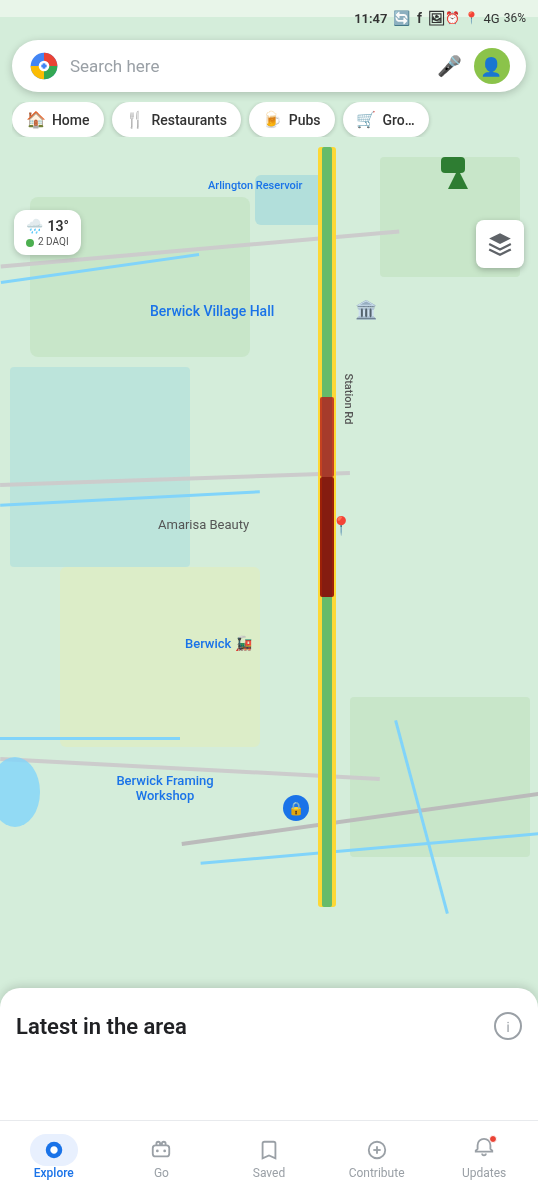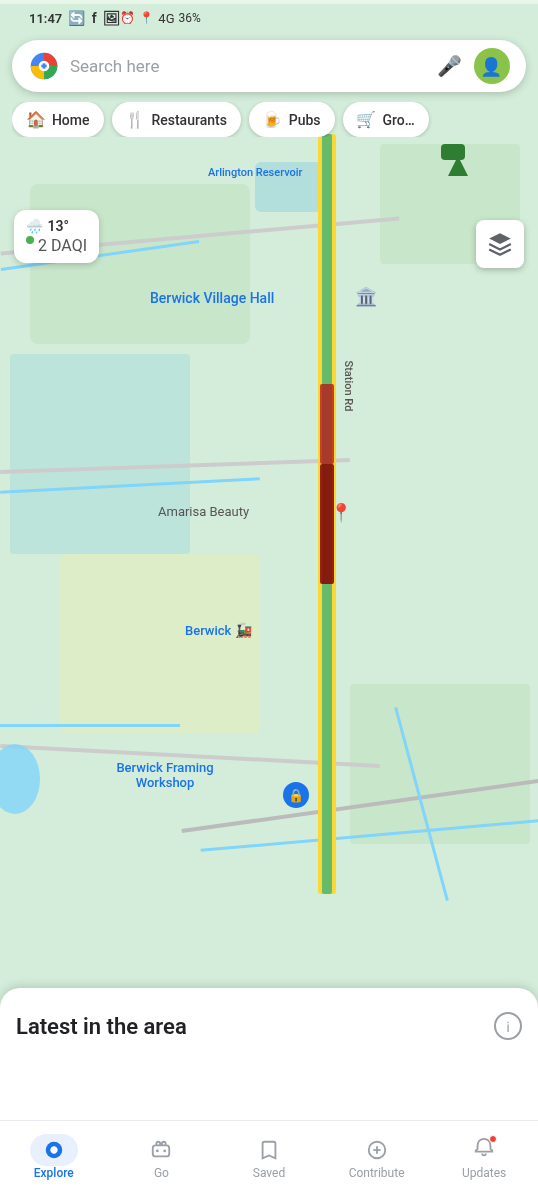--- a/index.html
+++ b/index.html
@@ -9,26 +9,26 @@
       height: 1200px;
       font-family: 'Roboto', Arial, sans-serif;
       overflow: hidden;
       background: #e8f5e9;
       position: relative;
     }
 
     
     .status-bar {
       position: absolute;
-      top: 0; left: 17px; right: 0;
+      top: 0; left: 0; right: 0;
       height: 36px;
       background: transparent;
       display: flex;
       align-items: center;
-      justify-content: flex-start;
+      justify-content: flex-end;
       padding: 4px 12px;
       z-index: 100;
     }
     .status-left {
       display: flex;
       align-items: center;
       gap: 6px;
       font-size: 13px;
       font-weight: 600;
       color: #333;
@@ -118,21 +118,21 @@
       box-shadow: 0 1px 4px rgba(0,0,0,0.2);
       cursor: pointer;
     }
     .quick-btn .btn-icon {
       font-size: 16px;
     }
 
     
     .map-area {
       position: absolute;
-      top: 4px;
+      top: 17px;
       left: 0;
       right: 0;
       height: 1180px;
       background: #d4edda;
       overflow: hidden;
     }
 
     
     .field-1 {
       position: absolute;
@@ -337,24 +337,24 @@
     }
     .weather-temp {
       font-size: 14px;
       font-weight: 600;
       color: #333;
       display: flex;
       align-items: center;
       gap: 4px;
     }
     .weather-aqi {
-      font-size: 16px;
+      font-size: 10px;
       color: #555;
       display: flex;
-      align-items: flex-start;
+      align-items: flex-end;
       gap: 4px;
       margin-top: 2px;
     }
     .aqi-dot {
       width: 8px;
       height: 8px;
       border-radius: 50%;
       background: #4caf50;
     }
 

